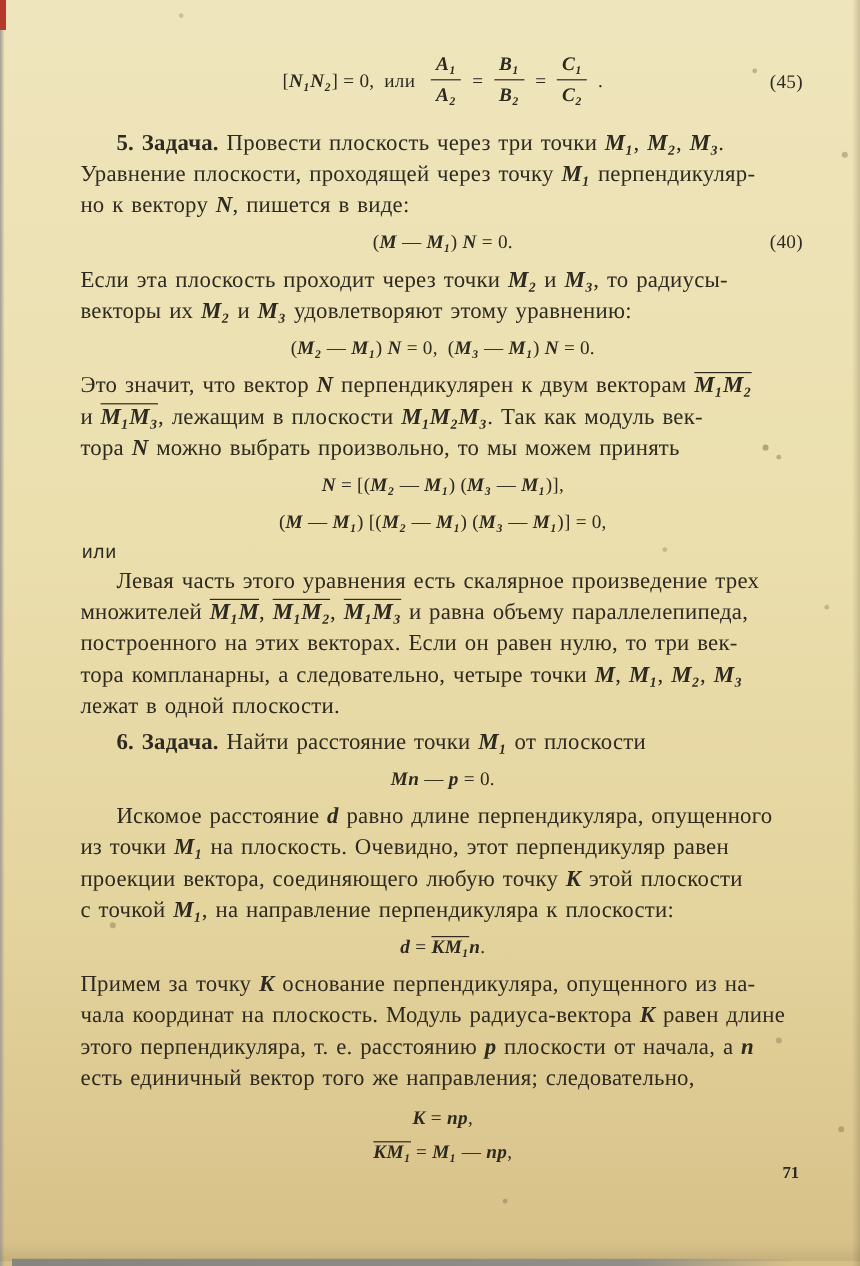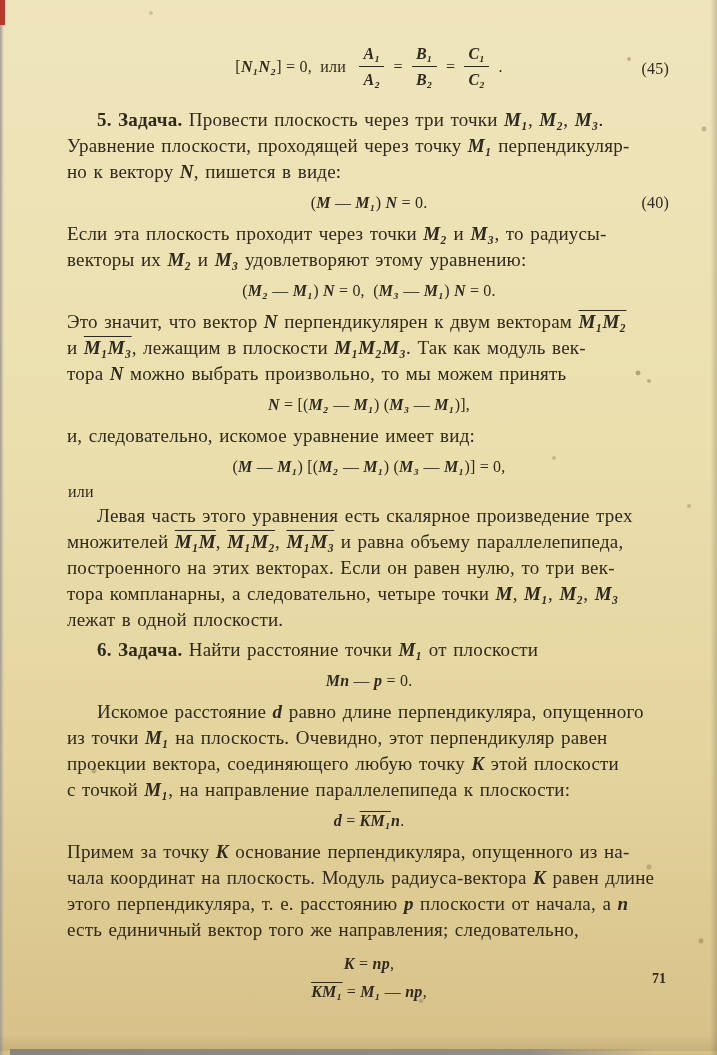--- a/index.html
+++ b/index.html
@@ -61,21 +61,21 @@
   .ov{font-style:italic;font-weight:bold;text-decoration:overline;}
   .formula{position:relative;text-align:center;margin:5px 0;font-size:16px;}
   .formula .it,.formula .ov{letter-spacing:.3px;}
   .eq-tag{position:absolute;right:2px;top:0;font-weight:normal;font-style:normal;}
   .formula-45{margin:4px 0 14px;}
   .formula-45 .eq-tag{top:50%;transform:translateY(-50%);}
   .frac{display:inline-block;vertical-align:middle;text-align:center;
         margin:0 5px;line-height:23px;position:relative;top:-2px;}
   .frac .fn{display:block;border-bottom:1.5px solid var(--ink);padding:0 4px 1px;}
   .frac .fd{display:block;padding-top:1px;}
-  .formula-left{text-align:left;margin:-6px 0 -6px;}
+  .formula-left{text-align:left;margin:-6px 0 -6px;font-family:Liberation Mono, monospace;}
   .eq-group{margin:2px 1px 4px;}
   .page-number{
     position:absolute;right:51px;top:971px;
     font-size:14px;color:var(--ink);font-weight:bold;
   }
 </style>
 </head>
 <body>
 
 <div class="page">
@@ -108,21 +108,20 @@
     </div>
 
     <p class="para"><span>Это значит, что вектор </span><span class="it">N</span><span> перпендикулярен к двум векторам </span><span class="ov">M₁M₂</span><span>
 и </span><span class="ov">M₁M₃</span><span>, лежащим в плоскости </span><span class="it">M₁M₂M₃</span><span>. Так как модуль век-
 тора </span><span class="it">N</span><span> можно выбрать произвольно, то мы можем принять</span></p>
 
     <div class="formula">
       <span><span class="it">N</span><span> = [(</span><span class="it">M₂</span><span> — </span><span class="it">M₁</span><span>) (</span><span class="it">M₃</span><span> — </span><span class="it">M₁</span><span>)],</span></span>
     </div>
 
-    <p class="para"><span>и, следовательно, искомое уравнение имеет вид:</span></p>
 
     <div class="eq-group">
       <div class="formula">
         <span><span>(</span><span class="it">M</span><span> — </span><span class="it">M₁</span><span>) [(</span><span class="it">M₂</span><span> — </span><span class="it">M₁</span><span>) (</span><span class="it">M₃</span><span> — </span><span class="it">M₁</span><span>)] = 0,</span></span>
       </div>
       <div class="formula formula-left">
         <span><span>или</span></span>
       </div>
     </div>
 
@@ -134,21 +133,21 @@
 
     <p class="para indent" style="margin-top:4px;"><span class="bd">6. Задача.</span><span> Найти расстояние точки </span><span class="it">M₁</span><span> от плоскости</span></p>
 
     <div class="formula">
       <span><span class="it">Mn</span><span> — </span><span class="it">p</span><span> = 0.</span></span>
     </div>
 
     <p class="para indent"><span>Искомое расстояние </span><span class="it">d</span><span> равно длине перпендикуляра, опущенного
 из точки </span><span class="it">M₁</span><span> на плоскость. Очевидно, этот перпендикуляр равен
 проекции вектора, соединяющего любую точку </span><span class="it">K</span><span> этой плоскости
-с точкой </span><span class="it">M₁</span><span>, на направление параллелепипеда к плоскости:</span></p>
+с точкой </span><span class="it">M₁</span><span>, на направление перпендикуляра к плоскости:</span></p>
 
     <div class="formula">
       <span><span class="it">d</span><span> = </span><span class="ov">KM₁</span><span class="it">n</span><span>.</span></span>
     </div>
 
     <p class="para"><span>Примем за точку </span><span class="it">K</span><span> основание перпендикуляра, опущенного из на-
 чала координат на плоскость. Модуль радиуса-вектора </span><span class="it">K</span><span> равен длине
 этого перпендикуляра, т. е. расстоянию </span><span class="it">p</span><span> плоскости от начала, а </span><span class="it">n</span><span>
 есть единичный вектор того же направления; следовательно,</span></p>
 

